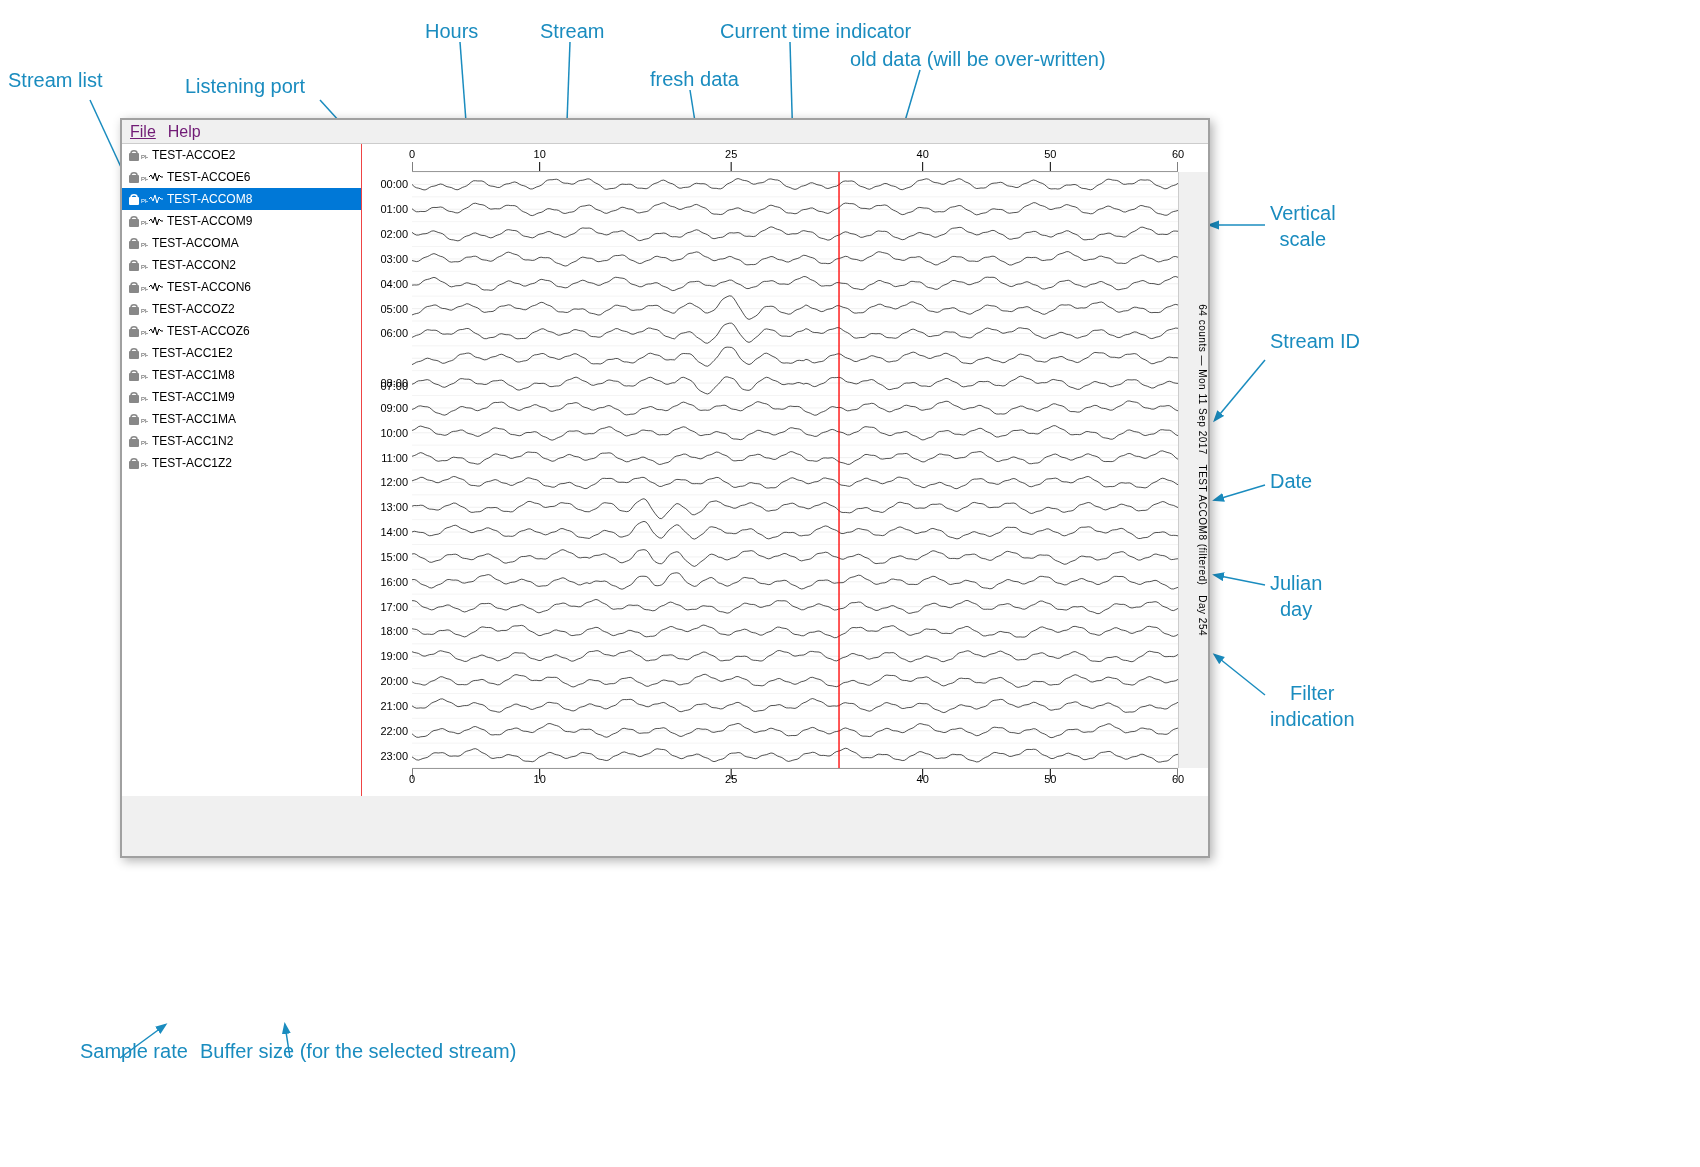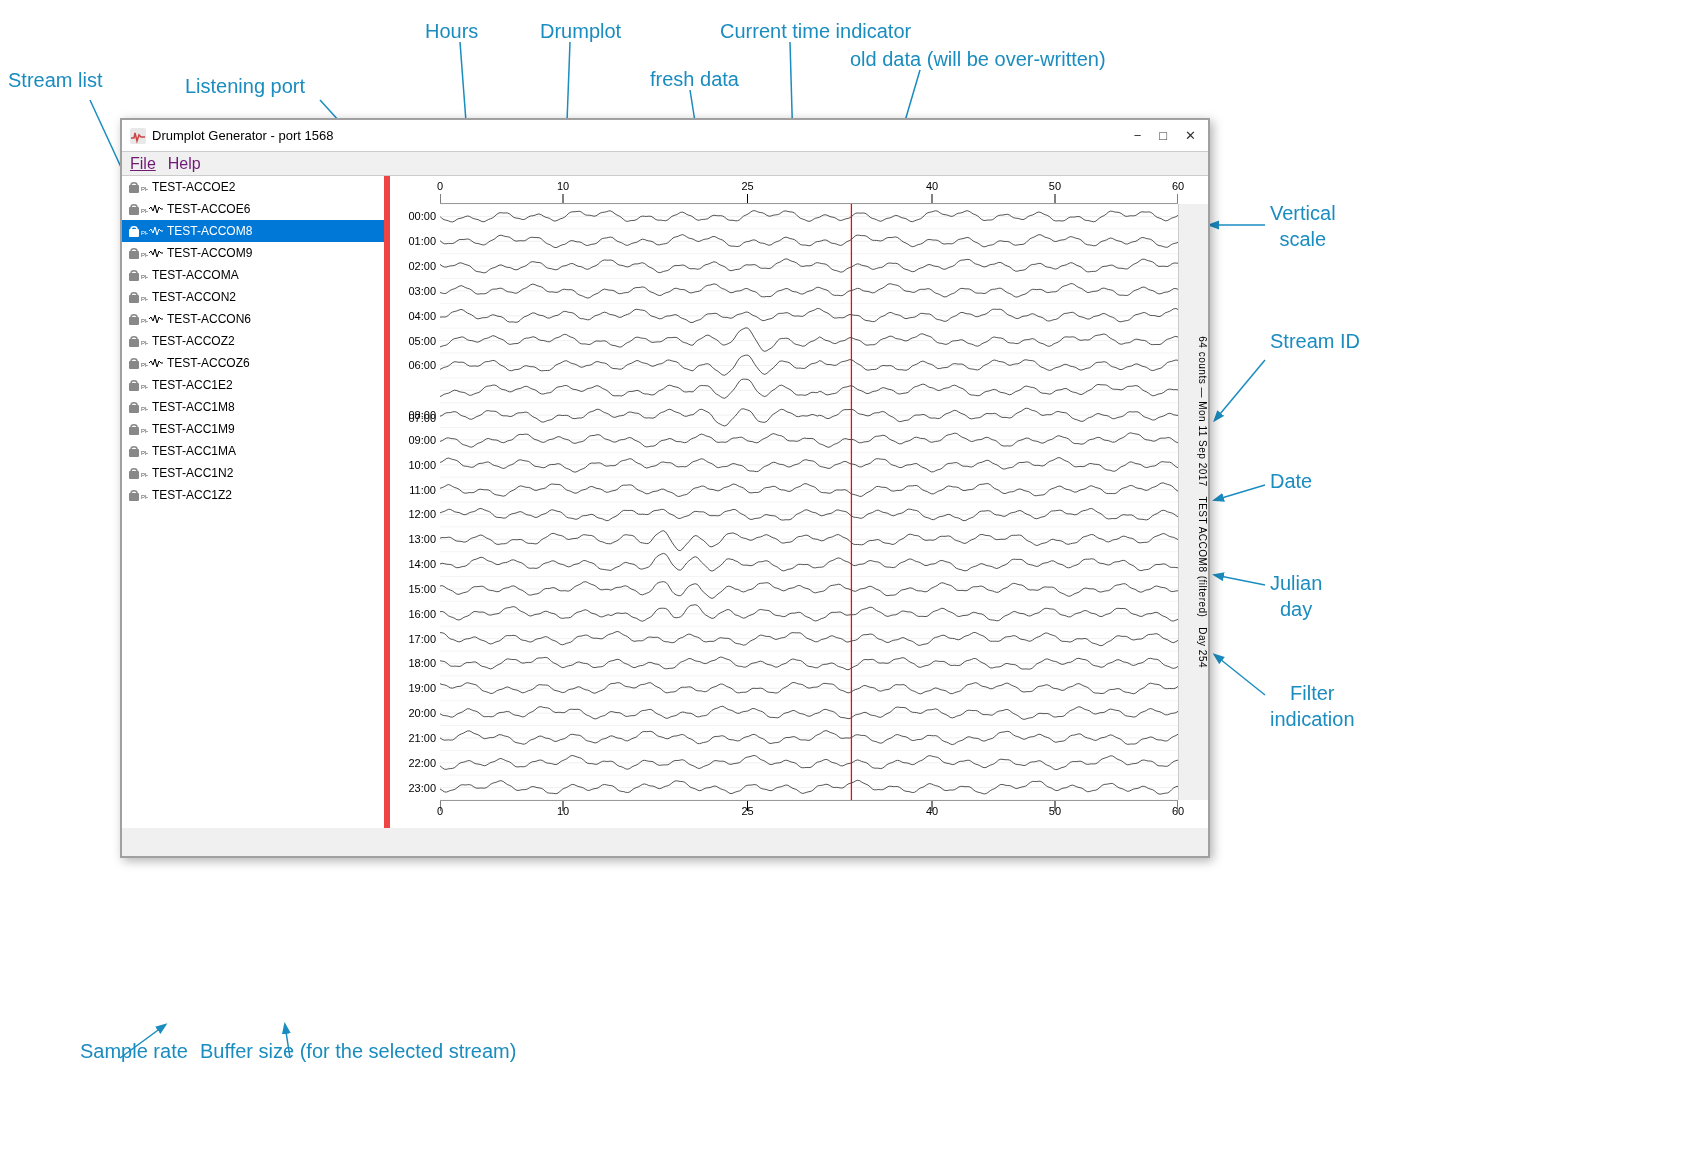--- a/index.html
+++ b/index.html
@@ -83,23 +83,23 @@
     }
 
     
     .content-area {
       display: flex;
       height: calc(100% - 56px - 28px);
     }
 
     
     .stream-list {
-      width: 268px;
-      background: #ffffff;
-      border-right: 6px solid #ef4444;
+      width: 240px;
+      background: #ffffff;
+      border-right: 1px solid #ef4444;
       overflow-y: auto;
       flex-shrink: 0;
     }
     .stream-item {
       display: flex;
       align-items: center;
       padding: 3px 6px;
       font-size: 12px;
       cursor: pointer;
       gap: 4px;
@@ -248,21 +248,21 @@
       right: 4px;
       transform: translateY(-50%);
     }
   </style>
 </head>
 <body>
 
 <div class="annotation" style="left:8px; top:69px;">Stream list</div>
 <div class="annotation" style="left:185px; top:75px;">Listening port</div>
 <div class="annotation" style="left:425px; top:20px;">Hours</div>
-<div class="annotation" style="left:540px; top:20px;">Drumplot</div>
+<div class="annotation" style="left:540px; top:20px;">Stream</div>
 <div class="annotation" style="left:720px; top:20px;">Current time indicator</div>
 <div class="annotation" style="left:650px; top:68px;">fresh data</div>
 <div class="annotation" style="left:850px; top:48px;">old data (will be over-written)</div>
 <div class="annotation" style="left:1270px; top:200px; text-align:center; line-height:1.3;">Vertical<br>scale</div>
 <div class="annotation" style="left:1270px; top:330px;">Stream ID</div>
 <div class="annotation" style="left:1270px; top:470px;">Date</div>
 <div class="annotation" style="left:1270px; top:570px; text-align:center; line-height:1.3;">Julian<br>day</div>
 <div class="annotation" style="left:1270px; top:680px; text-align:center; line-height:1.3;">Filter<br>indication</div>
 <div class="annotation" style="left:80px; top:1040px;">Sample rate</div>
 <div class="annotation" style="left:200px; top:1040px;">Buffer size (for the selected stream)</div>
@@ -298,35 +298,20 @@
   <line x1="290" y1="1058" x2="285" y2="1025" stroke="#1a8cbf" stroke-width="1.5" marker-end="url(#arrow)"></line>
   <defs>
     <marker id="arrow" markerWidth="8" markerHeight="8" refX="6" refY="3" orient="auto">
       <path d="M0,0 L0,6 L8,3 z" fill="#1a8cbf"></path>
     </marker>
   </defs>
 </svg>
 
 <div class="app-window">
 
-  <div class="title-bar">
-    <div class="title-bar-left">
-
-      <svg width="16" height="16" viewBox="0 0 16 16">
-        <rect width="16" height="16" fill="#e8e8e8" rx="2"></rect>
-        <polyline points="1,10 4,10 5,5 7,13 9,7 11,9 15,9" fill="none" stroke="#cc4444" stroke-width="1.5"></polyline>
-      </svg>
-      <span class="title-bar-text">Drumplot Generator - port 1568</span>
-    </div>
-    <div class="title-bar-controls">
-      <span class="title-bar-btn">−</span>
-      <span class="title-bar-btn">□</span>
-      <span class="title-bar-btn">✕</span>
-    </div>
-  </div>
 
   <div class="menu-bar">
     <span class="menu-item underline">File</span>
     <span class="menu-item">Help</span>
   </div>
 
   <div class="content-area">
 
     <div class="stream-list" id="stream-list-el">
     <div class="stream-item">

